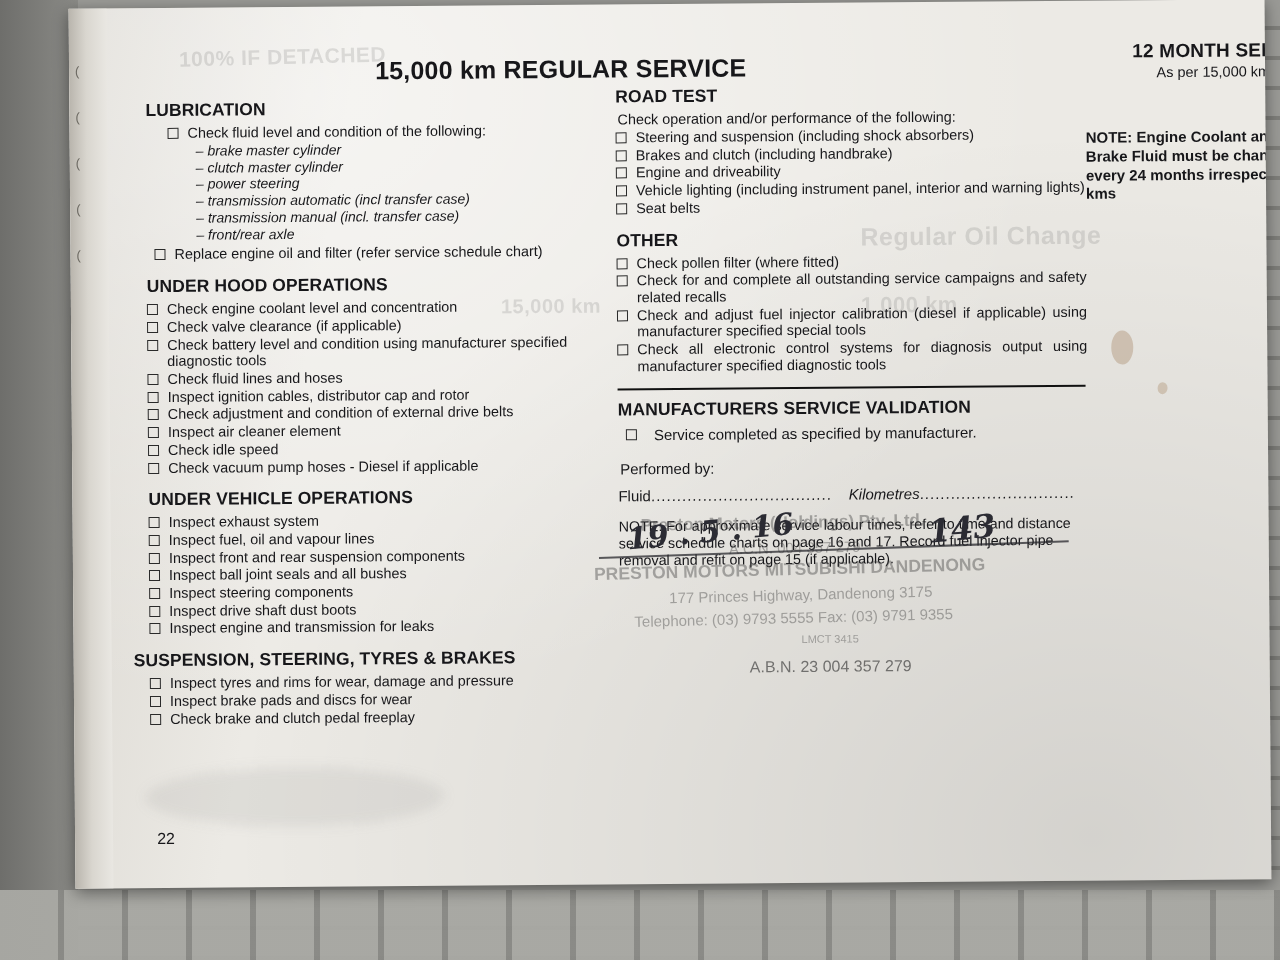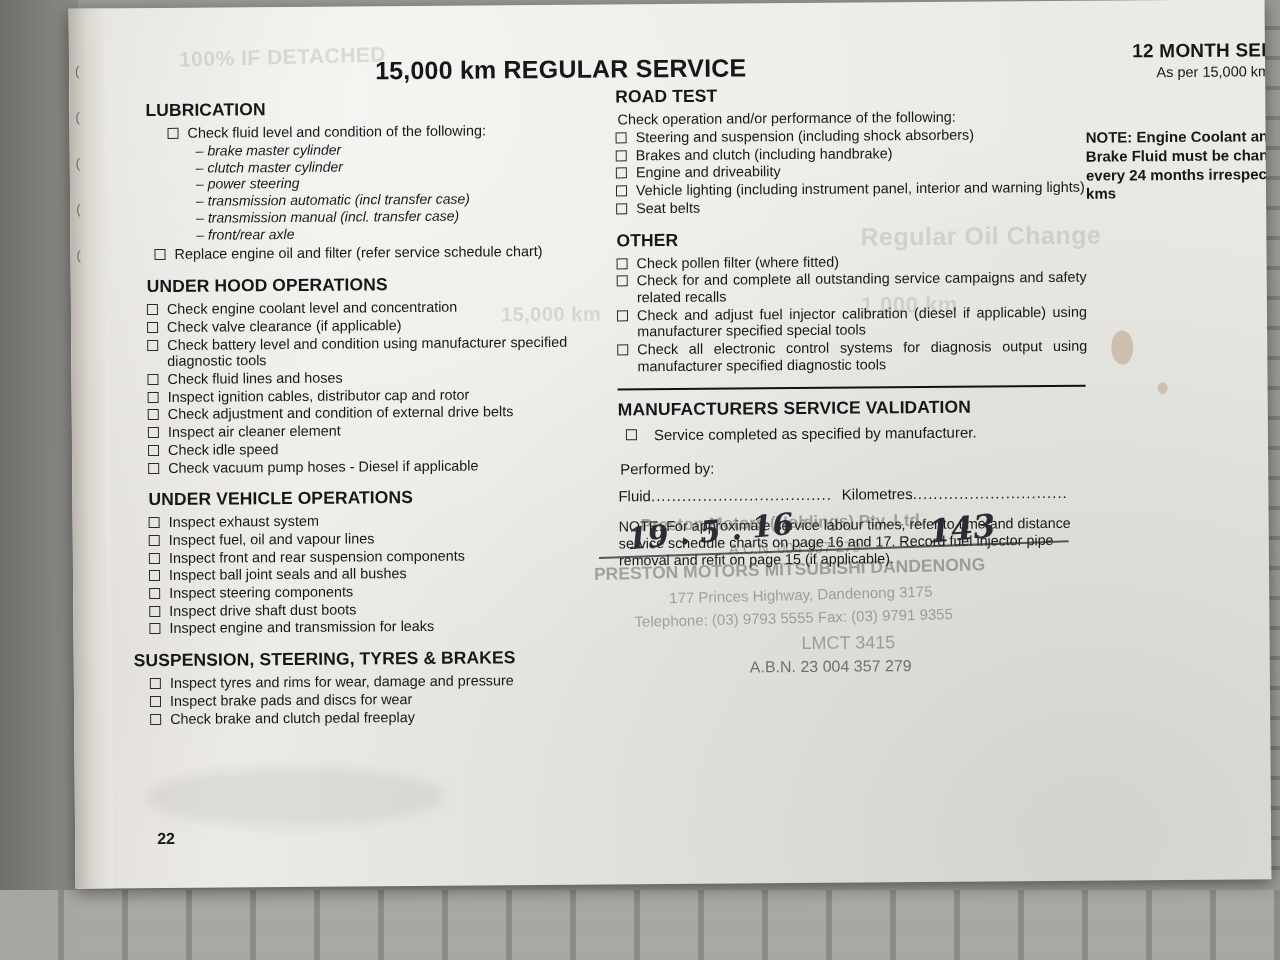--- a/index.html
+++ b/index.html
@@ -103,40 +103,40 @@
   .hand{
     position:absolute;color:#2b2b33;font-family:"DejaVu Serif", serif;
     font-style:italic;font-weight:bold;transform:rotate(-5deg);
     pointer-events:none;
   }
   .strike{
     position:absolute;height:2px;background:rgba(40,40,45,.75);
     transform:rotate(-1.6deg);
   }
 
-  .pageno{position:absolute;left:26px;bottom:18px;font-size:16px;font-weight:bold;}
+  .pageno{position:absolute;left:26px;bottom:18px;font-size:16px;font-weight:normal;}
 
   
   .stain{position:absolute;border-radius:50%;pointer-events:none;}
 </style>
 </head>
 <body>
 
 <div id="bg"></div>
 <div id="bg-left"></div>
 <div id="bg-bottom"></div>
 
 <div id="page">
   <div id="spine"></div>
   <div id="spine-marks">(<br>(<br>(<br>(<br>(</div>
 
   <div class="ghost" style="left:110px;top:38px;font-size:21px;transform:rotate(-1deg);">100% IF DETACHED</div>
   <div class="ghost" style="left:790px;top:220px;font-size:25px;">Regular Oil Change</div>
   <div class="ghost" style="left:790px;top:290px;font-size:22px;">1 000 km</div>
-  <div class="ghost" style="left:430px;top:298px;font-size:20px;">15,000 km</div>
+  <div class="ghost" style="left:430px;top:290px;font-size:20px;">15,000 km</div>
 
   <div class="content">
 
     <h1 class="maintitle">15,000 km REGULAR SERVICE</h1>
 
     <div class="col" id="colL">
 
       <div class="grp">
         <h2>LUBRICATION</h2>
         <div class="line" style="margin-left:22px;">
@@ -300,40 +300,40 @@
         <h2>MANUFACTURERS SERVICE VALIDATION</h2>
         <div class="line" style="margin-left:8px;margin-top:5px;">
           <span class="box"></span>
           <span class="txt" style="font-size:15px;margin-left:8px;">Service completed as specified by manufacturer.</span>
         </div>
         <p class="perf">Performed by:</p>
 
         <div class="dateline">
           <span>Fluid</span>
           <span class="dots">...................................</span>
-          <span style="margin-left:10px;">Kilometres</span>
+          <span style="margin-left:17px;font-style:italic;">Kilometres</span>
           <span class="dots">..............................</span>
         </div>
 
         <p class="note">NOTE: For approximate service labour times, refer to time and distance service schedule charts on page 16 and 17. Record fuel injector pipe removal and refit on page 15 (if applicable).</p>
       </div>
     </div>
 
     <div class="col" id="colR">
       <div class="rtitle">12 MONTH SERVICE</div>
       <div class="rsub">As per 15,000 km service</div>
       <div class="rnote">NOTE: Engine Coolant and Brake Fluid must be changed every 24 months irrespective of kms</div>
     </div>
 
     <div class="stamp" style="left:512px;top:492px;font-size:17px;transform:rotate(-0.6deg);">Preston Motors (Holdings) Pty. Ltd.</div>
     <div class="stamp l2" style="left:600px;top:518px;font-size:15px;transform:rotate(-0.6deg);">A.C.N. 004 357 279</div>
     <div class="stamp" style="left:465px;top:538px;font-size:17.5px;transform:rotate(-1deg);">PRESTON MOTORS MITSUBISHI DANDENONG</div>
     <div class="stamp l2" style="left:540px;top:565px;font-size:15px;transform:rotate(-1deg);">177 Princes Highway, Dandenong 3175</div>
     <div class="stamp l2" style="left:505px;top:588px;font-size:15px;transform:rotate(-1deg);">Telephone: (03) 9793 5555  Fax: (03) 9791 9355</div>
-    <div class="stamp l2" style="left:672px;top:612px;font-size:18px;">LMCT 3415</div>
+    <div class="stamp l2" style="left:672px;top:612px;font-size:11px;">LMCT 3415</div>
     <div class="stamp l2" style="left:620px;top:637px;font-size:16px;color:rgba(45,45,45,.62);">A.B.N. 23 004 357 279</div>
 
     <div class="hand" style="left:498px;top:492px;font-size:30px;">19 . 5 . 16</div>
     <div class="hand" style="left:800px;top:490px;font-size:32px;">143</div>
     <div class="strike" style="left:470px;top:528px;width:470px;"></div>
 
     <div class="pageno">22</div>
   </div>
 
   <div class="stain" style="left:1040px;top:330px;width:22px;height:34px;background:rgba(150,110,70,.30);"></div>

